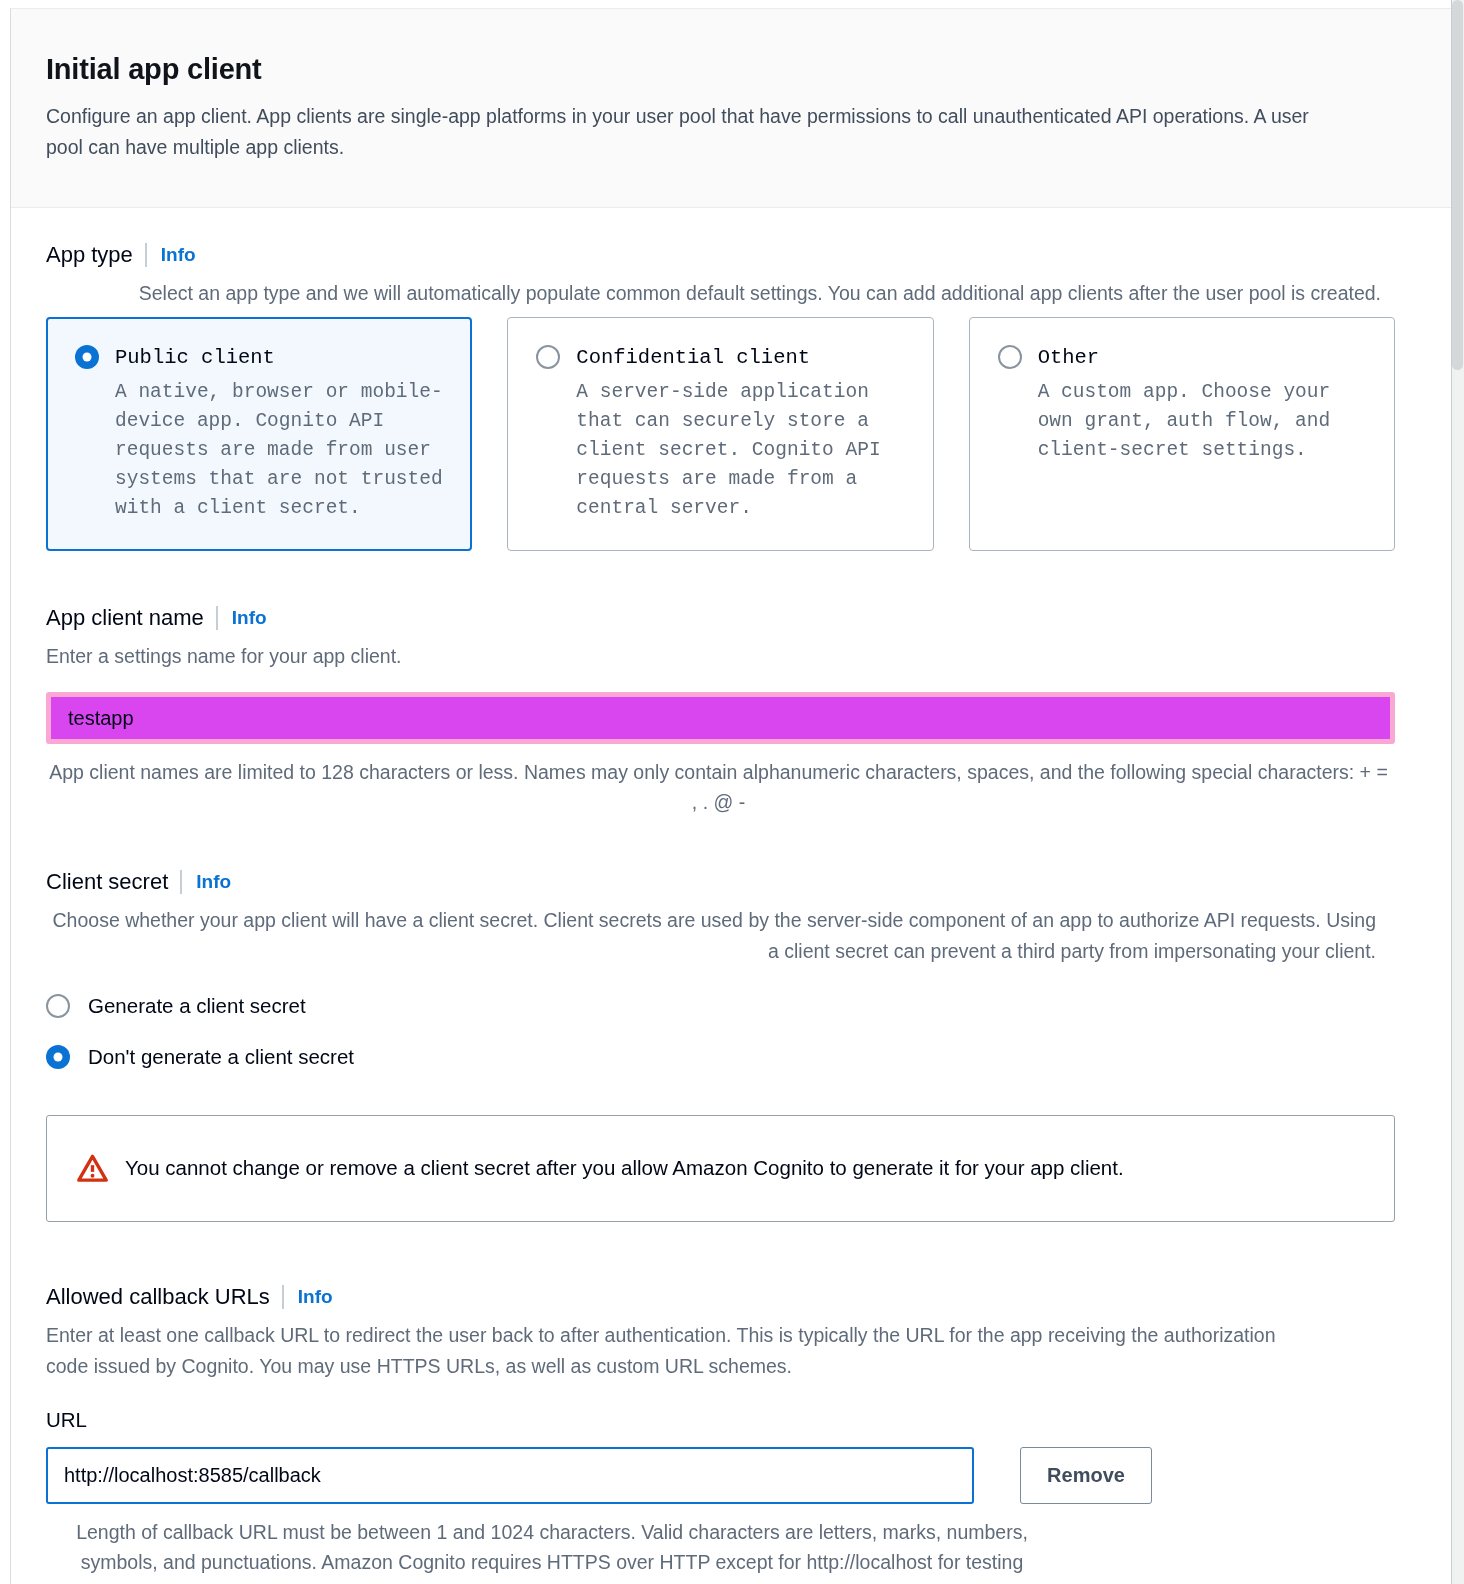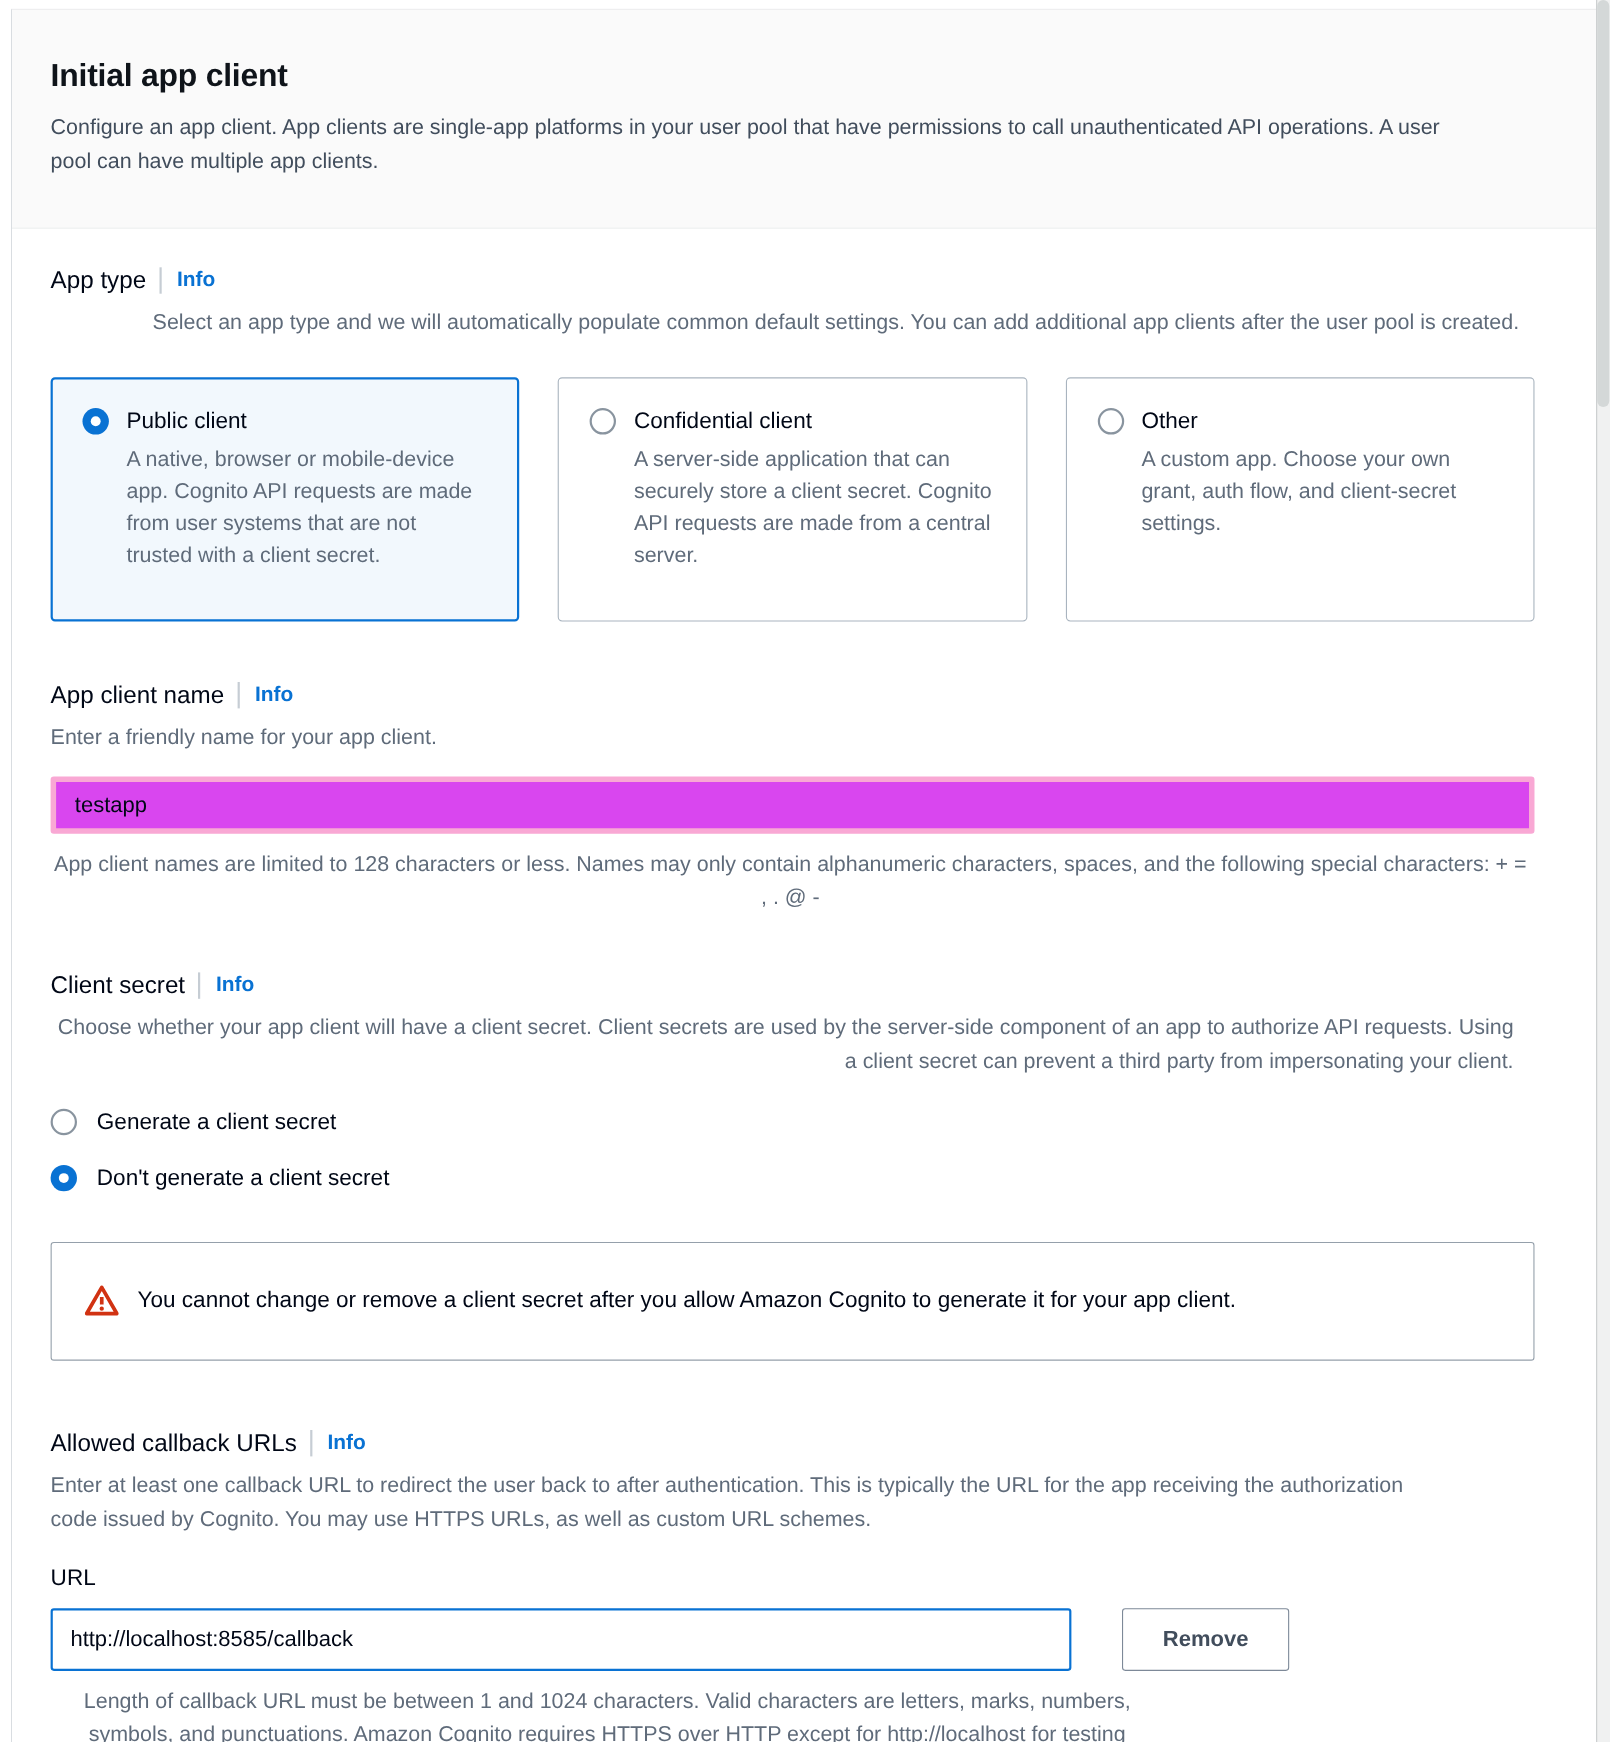--- a/index.html
+++ b/index.html
@@ -24,21 +24,21 @@
   .panel-title { font-size:29px; font-weight:700; color:#0f141a; letter-spacing:-0.2px; }
   .panel-desc { margin-top:15px; font-size:19.5px; line-height:31px; color:#414d5c; max-width:1300px; }
   .panel-body { background:#ffffff; padding:34px 56px 30px 35px; }
 
   .label-row { display:flex; align-items:center; }
   .field-label { font-size:22px; color:#000716; }
   .label-divider { width:2px; height:24px; background:#c6cdd4; margin:0 14px 0 12px; }
   .info-link { font-size:19px; font-weight:700; color:#0972d3; text-decoration:none; cursor:pointer; }
   .field-desc { margin-top:10px; font-size:19.5px; line-height:31px; color:#5f6b7a; }
 
-  .tiles { display:grid; grid-template-columns:repeat(3,1fr); gap:35px; margin-top:34px; }
+  .tiles { display:grid; grid-template-columns:repeat(3,1fr); gap:35px; margin-top:8px;font-family:Liberation Mono, monospace; }
   .tile {
     border:1px solid #a9b4bf; border-radius:4px; background:#fff;
     padding:27px 28px; min-height:222px; cursor:pointer;
   }
   .tile.selected { border:2px solid #0972d3; background:#f2f8fd; padding:26px 27px; }
   .tile-head { display:flex; align-items:center; gap:16px; }
   .tile-title { font-size:20.5px; color:#000716; }
   .tile-desc { margin:9px 0 0 40px; font-size:19.5px; line-height:29px; color:#5f6b7a; }
 
   .radio {
@@ -70,21 +70,21 @@
   .warning-icon { flex:none; margin-top:4px; }
   .warning-text { font-size:20.5px; line-height:38px; color:#000716; max-width:1185px; }
 
   .url-label { margin-top:26px; font-size:20.5px; color:#000716; }
   .url-row { display:flex; gap:46px; margin-top:15px; }
   .url-input {
     width:928px; height:57px; border:2px solid #0972d3; border-radius:3px;
     padding:0 16px; font-size:20px; color:#000716; font-family:inherit; background:#fff;
   }
   .remove-btn {
-    width:152px; height:57px; border:1px solid #7d8998; border-radius:3px;
+    width:132px; height:57px; border:1px solid #7d8998; border-radius:3px;
     background:#fff; font-size:20px; font-weight:700; color:#414d5c;
     font-family:inherit; cursor:pointer;
   }
   .url-constraint { max-width:1012px; }
 
   .scrollbar-track {
     position:absolute; top:0; right:0; width:13px; height:100%;
     background:#f0f1f1; border-left:1px solid #c9cdce;
   }
   .scrollbar-thumb {
@@ -136,21 +136,21 @@
         </div>
       </div>
     </section>
 
     <section class="section">
       <div class="label-row">
         <span class="field-label">App client name</span>
         <span class="label-divider"></span>
         <a class="info-link">Info</a>
       </div>
-      <p class="field-desc">Enter a friendly name for your app client.</p>
+      <p class="field-desc">Enter a settings name for your app client.</p>
       <input class="text-input" type="text" value="testapp" style="">
       <p class="constraint">App client names are limited to 128 characters or less. Names may only contain alphanumeric characters, spaces, and the following special characters: + = , . @ -</p>
     </section>
 
     <section class="section" style="margin-top:52px;text-align:right;">
       <div class="label-row">
         <span class="field-label">Client secret</span>
         <span class="label-divider"></span>
         <a class="info-link">Info</a>
       </div>

